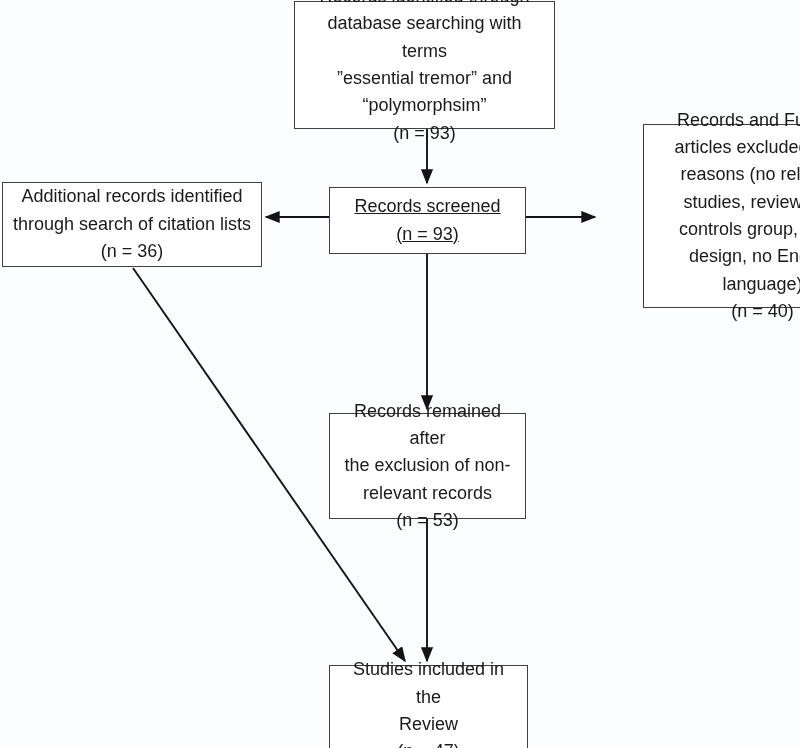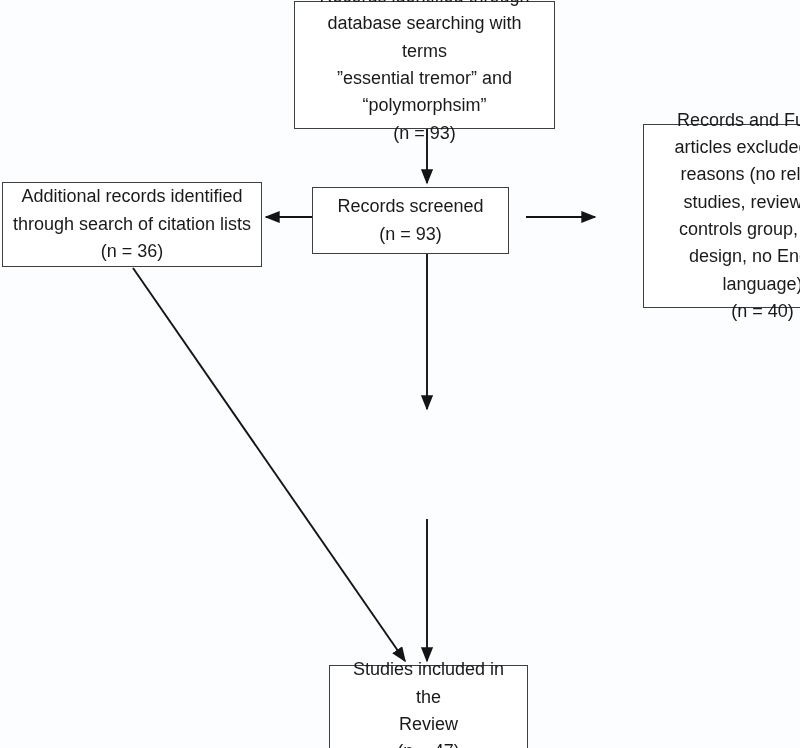--- a/index.html
+++ b/index.html
@@ -30,21 +30,21 @@
     padding: 4px 8px;
     white-space: pre-line;
   }
   .node-text {
     display: block;
     width: 100%;
   }
   
   #box-identified   { left: 294px; top: 1px;   width: 261px; height: 128px; }
   #box-additional   { left: 2px;   top: 182px; width: 260px; height: 85px;  }
-  #box-screened     { left: 312px; top: 187px; width: 197px; height: 67px;  }
+  #box-screened     { left: 329px; top: 187px; width: 197px; height: 67px; text-decoration: underline;  }
   #box-excluded     { left: 599px; top: 124px; width: 239px; height: 184px; margin-left: 44px; }
   #box-remained     { left: 329px; top: 413px; width: 197px; height: 106px; }
   #box-included     { left: 329px; top: 665px; width: 199px; height: 92px;  }
 
   #arrows {
     position: absolute;
     left: 0;
     top: 0;
     width: 800px;
     height: 748px;
@@ -99,20 +99,26 @@
     <span class="node-text">Records and Full-text
 articles excluded, with
 reasons (no relevant
 studies, reviews, no
 controls group, study
 design, no English
 language)
 (n = 40)</span>
   </div>
 
+  <div class="node" id="box-remained">
+    <span class="node-text">Records remained after
+the exclusion of non-
+relevant records
+(n = 53)</span>
+  </div>
 
   <div class="node" id="box-included">
     <span class="node-text">Studies included in the
 Review
 (n = 47)</span>
   </div>
 
 </div>
 
 </body></html>

